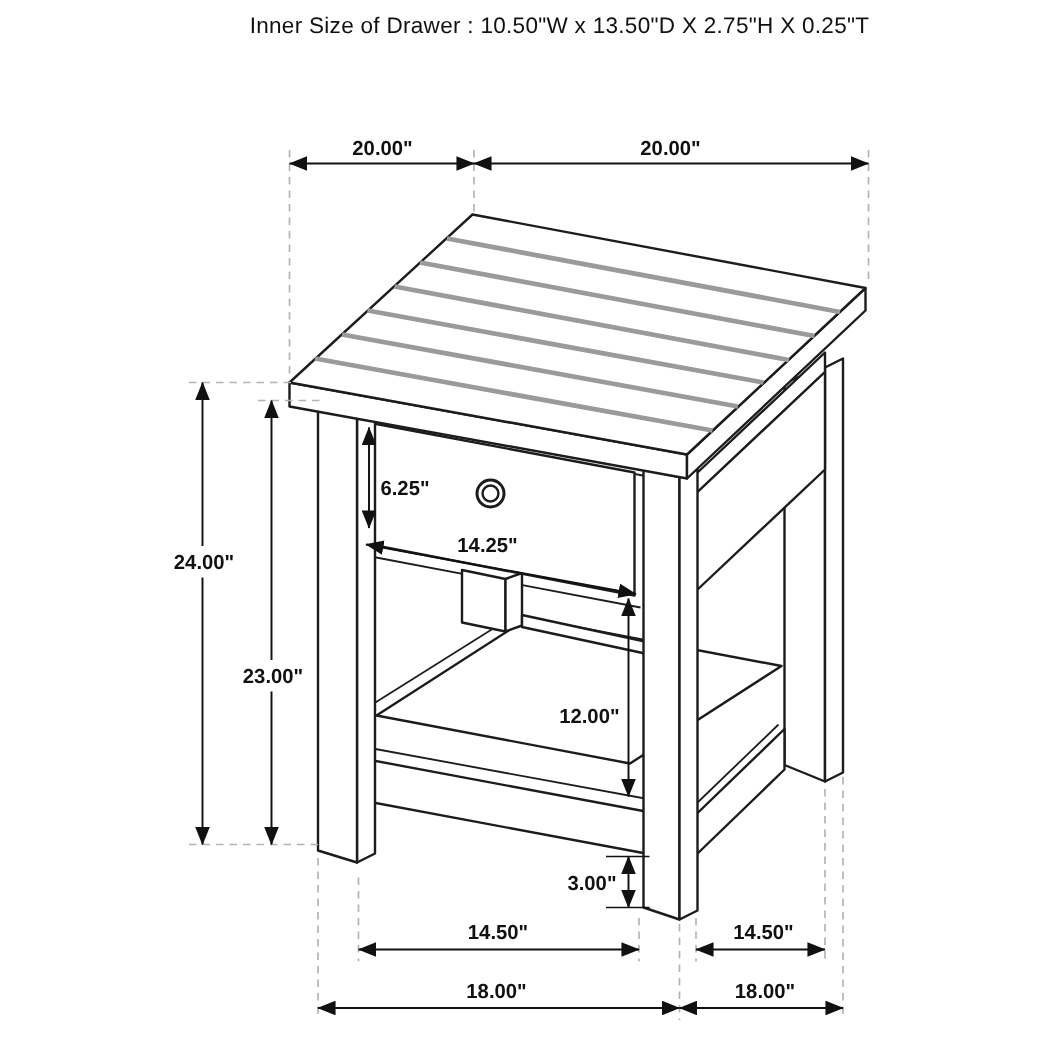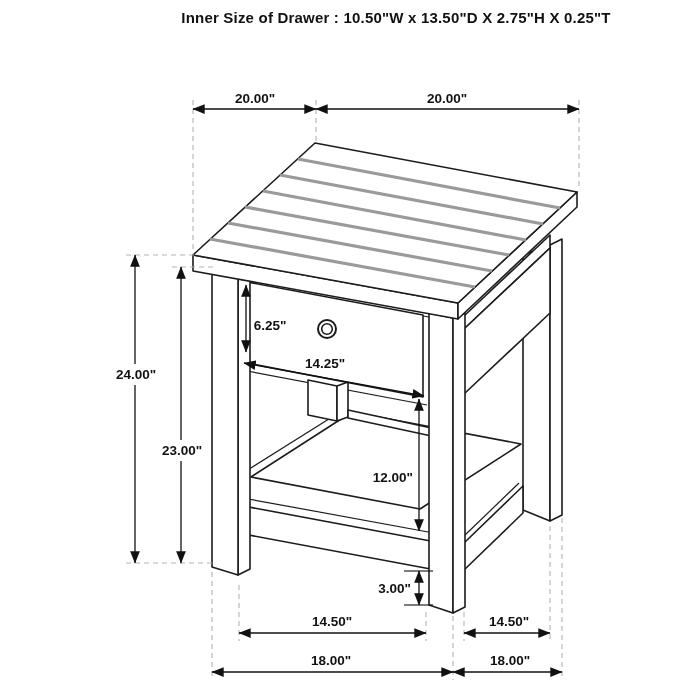--- a/index.html
+++ b/index.html
@@ -1,19 +1,19 @@
 <!DOCTYPE html>
 <html><head>
 <meta charset="utf-8">
 <style>
   html,body{margin:0;padding:0;background:#ffffff;}
   .page{position:relative;width:700px;height:700px;background:#ffffff;overflow:hidden;
         font-family:"Liberation Sans",sans-serif;}
-  .title{position:absolute;top:9px;left:96px;width:600px;text-align:center;
-         font-size:15px;font-weight:bold;color:#111;letter-spacing:.2px;white-space:nowrap;}
+  .title{position:absolute;top:9px;left:73px;width:600px;text-align:center;
+         font-size:15px;font-weight:normal;color:#111;letter-spacing:.2px;white-space:nowrap;}
   svg{position:absolute;top:0;left:0;}
   .dimtext{font-family:"Liberation Sans",sans-serif;font-size:13.5px;font-weight:bold;fill:#111;}
   .face{fill:#ffffff;stroke:#1c1c1c;stroke-width:1.6;stroke-linejoin:round;}
   .thin{fill:none;stroke:#1c1c1c;stroke-width:1.2;stroke-linejoin:round;}
   .plank{stroke:#9a9a9a;stroke-width:3.2;}
   .dim{stroke:#111;stroke-width:1.3;fill:none;}
   .ext{stroke:#b3b3b3;stroke-width:1.1;fill:none;stroke-dasharray:5 4;}
   .tick{stroke:#111;stroke-width:1.1;}
 </style>
 </head>

